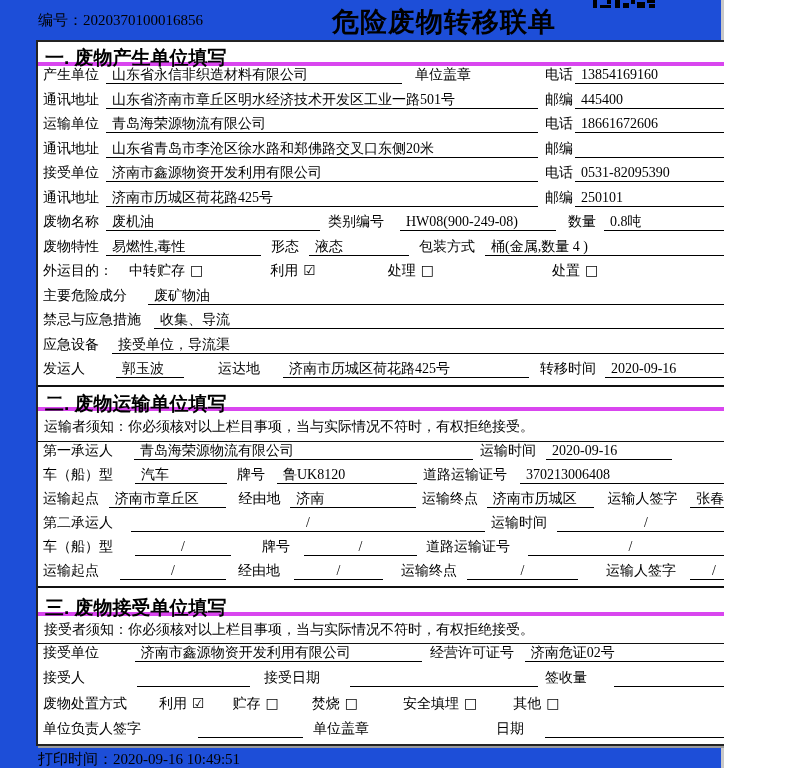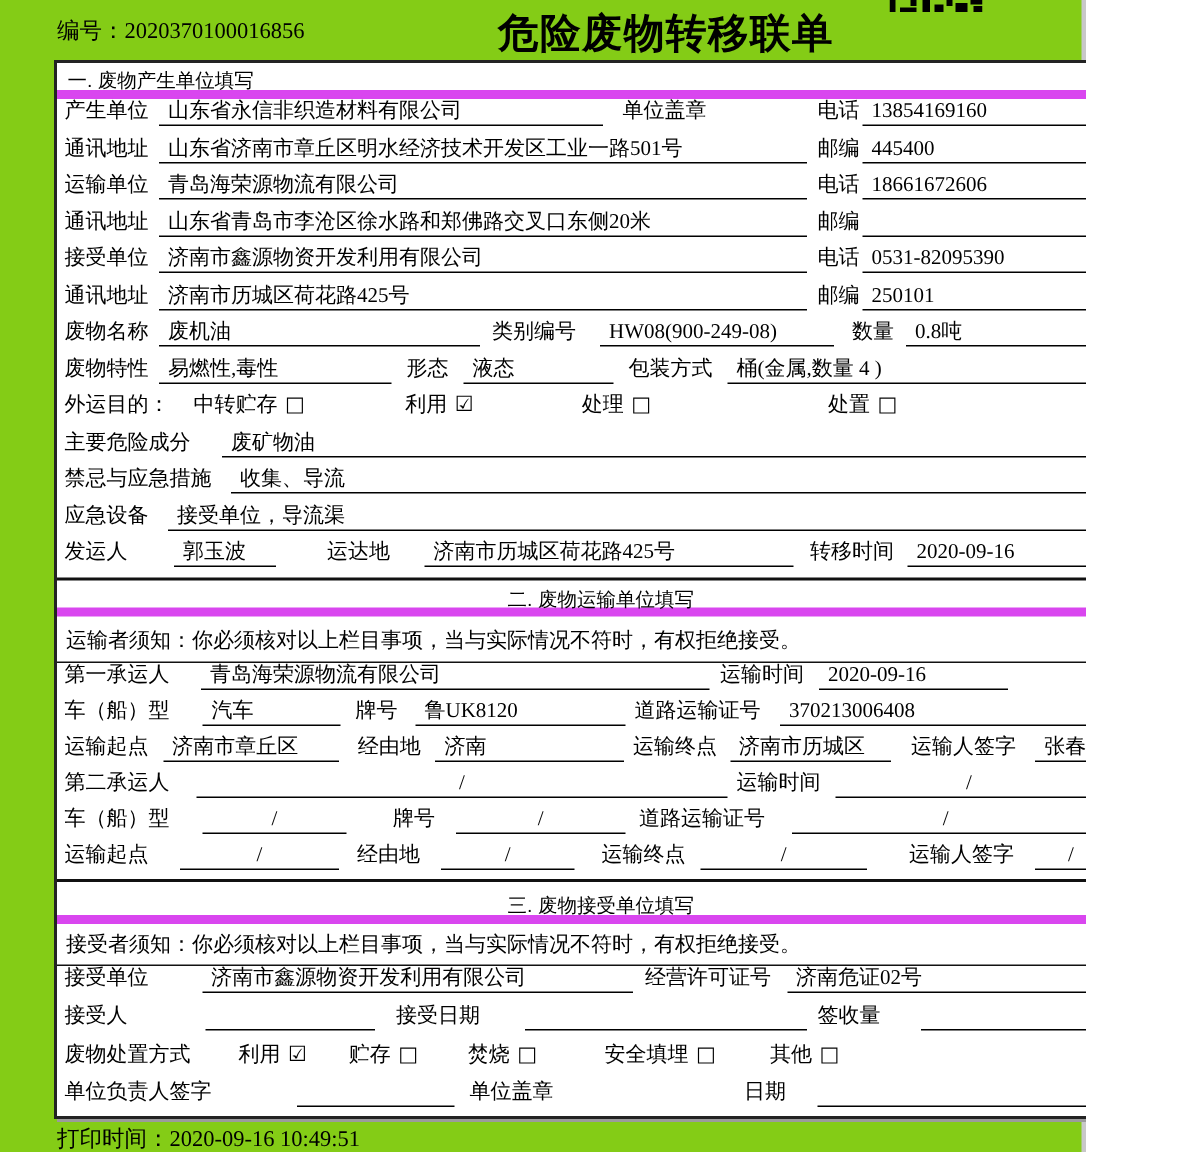--- a/index.html
+++ b/index.html
@@ -1,26 +1,26 @@
 <!DOCTYPE html>
 <html><head>
 <meta charset="utf-8">
 <style>
   html,body{margin:0;padding:0;background:#fff;}
-  .page{position:relative;width:724px;height:768px;background:#84cc16;overflow:hidden;
+  .page{position:relative;width:724px;height:768px;background:#1d4ed8;overflow:hidden;
         font-family:"Liberation Serif","DejaVu Serif",serif;color:#000;}
   .serial{position:absolute;left:38px;top:11px;font-size:15px;white-space:nowrap;}
   .title{position:absolute;left:332px;top:4px;font-size:27px;font-weight:bold;letter-spacing:1px;white-space:nowrap;}
   .qr{position:absolute;left:593px;top:0;}
   .edge-strip{position:absolute;right:0;top:0;width:3px;height:768px;background:#c8c8c8;}
   .box{position:absolute;left:36px;top:40px;width:722px;height:706px;border:2px solid #232323;
        box-sizing:border-box;box-shadow:2px 2px 0 #9b9b9b;background:#fff;}
-  .sec-head{font-family:"Liberation Sans","DejaVu Sans",sans-serif;font-weight:normal;font-size:13px;
-            padding:3px 0 0 7px;height:24px;box-sizing:border-box;border-bottom:6px solid #d946ef;white-space:nowrap;}
-  .sec-head.mid{border-top:2px solid #111;height:26px;padding-top:4px;text-align:center;}
+  .sec-head{font-family:"Liberation Sans","DejaVu Sans",sans-serif;font-weight:bold;font-size:19px;
+            padding:3px 0 0 7px;height:24px;box-sizing:border-box;border-bottom:4px solid #d946ef;white-space:nowrap;}
+  .sec-head.mid{border-top:2px solid #111;height:26px;padding-top:4px;}
   .notice{font-size:14px;padding:7px 0 0 6px;height:31px;box-sizing:border-box;border-bottom:1px solid #111;white-space:nowrap;}
   .row{display:flex;padding:0 4px 3px 5px;box-sizing:border-box;
        font-size:14px;line-height:17px;white-space:nowrap;}
   .s1 .row{height:24.5px;}
   .s2 .row{height:24px;}
   .s3 .row{height:25.5px;}
   .lbl{display:inline-block;white-space:nowrap;overflow:visible;}
   .u{display:inline-block;border-bottom:1px solid #000;padding:0 4px 0 6px;height:18px;line-height:18px;
      box-sizing:border-box;white-space:nowrap;overflow:hidden;}
   .ctr{text-align:center;padding:0;}

